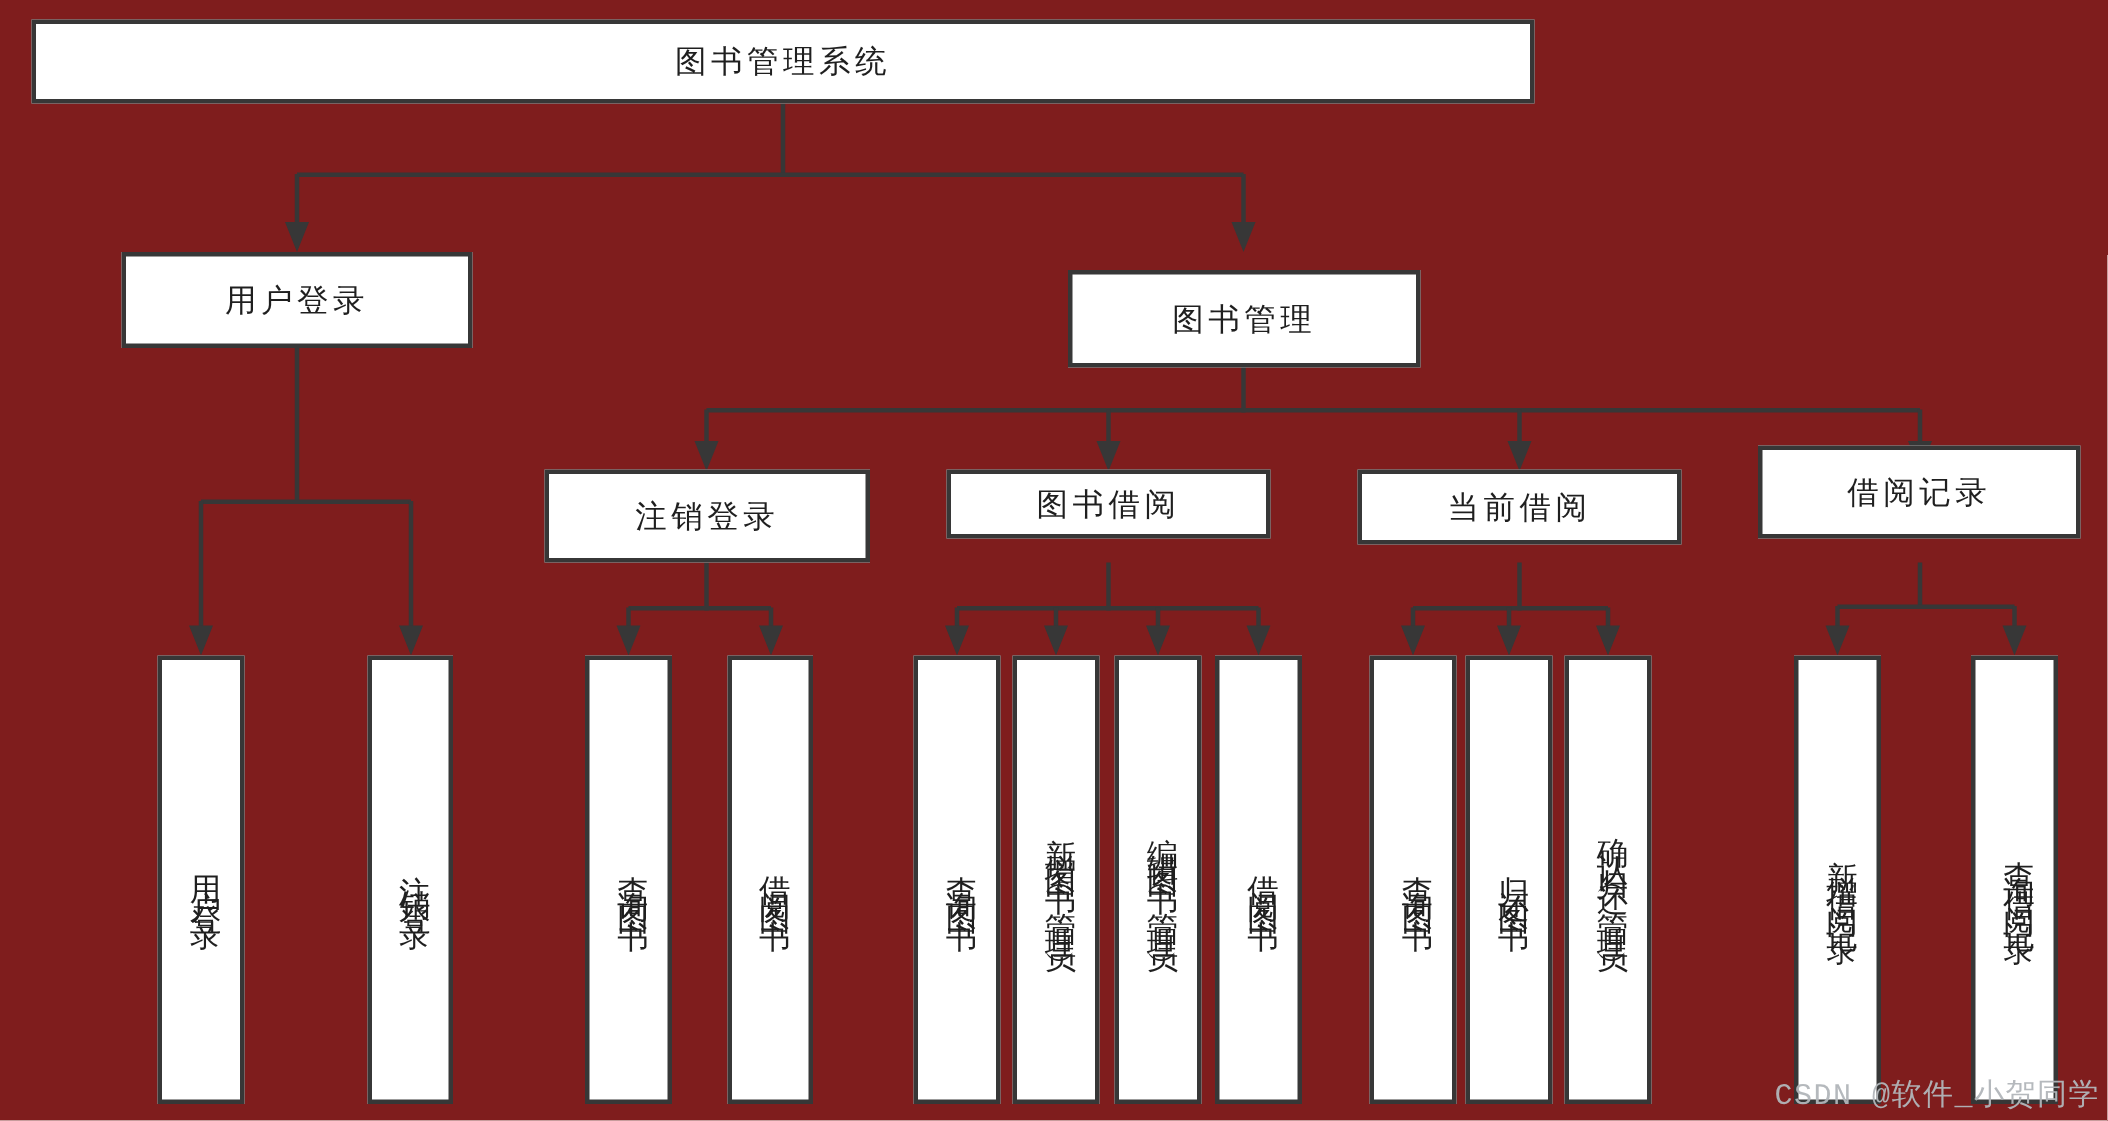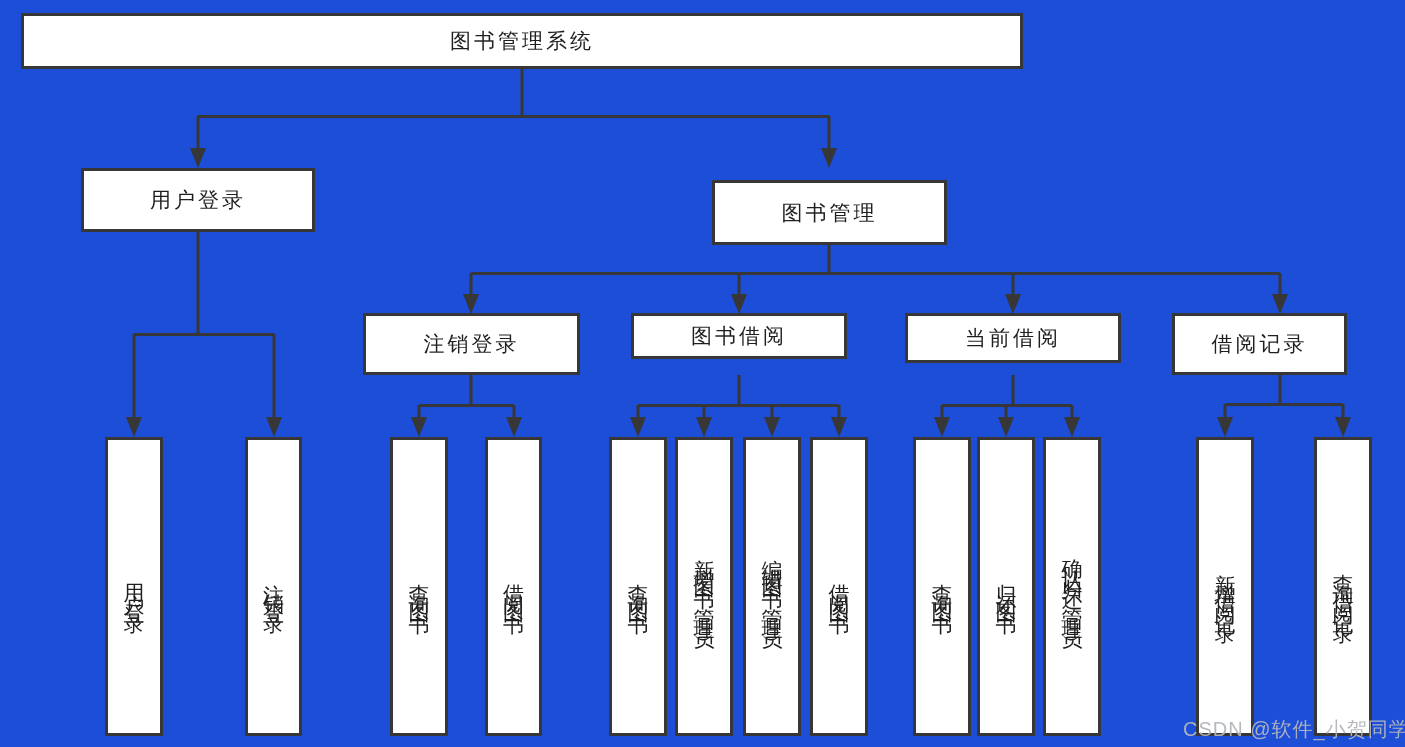--- a/index.html
+++ b/index.html
@@ -1,21 +1,21 @@
 <!DOCTYPE html>
 <html><head>
 <meta charset="utf-8">
 <style>
   html, body { margin: 0; padding: 0; background: #ffffff; }
   #canvas {
     position: relative;
     width: 1405px;
     height: 747px;
-    background: #1d4ed8;
-    font-family: Liberation Sans, sans-serif;
+    background: #7f1d1d;
+    font-family: Liberation Mono, monospace;
     color: #1f1f1f;
     overflow: hidden;
   }
   #wires {
     position: absolute;
     left: 0; top: 0;
     width: 1405px; height: 747px;
   }
   .node {
     position: absolute;
@@ -132,21 +132,21 @@
 
   <div class="node node-h" style="left:363px; top:313px; width:217px; height:62px;">
     <span>注销登录</span>
   </div>
   <div class="node node-h" style="left:631px; top:313px; width:216px; height:46px;">
     <span>图书借阅</span>
   </div>
   <div class="node node-h" style="left:905px; top:313px; width:216px; height:50px;">
     <span>当前借阅</span>
   </div>
-  <div class="node node-h" style="left:1172px; top:313px; width:175px; height:62px;">
+  <div class="node node-h" style="left:1172px; top:297px; width:215px; height:62px;">
     <span>借阅记录</span>
   </div>
 
   <div class="node node-v" style="left:105px; top:437px; width:58px; height:299px;">
     <span>用户登录</span>
   </div>
   <div class="node node-v" style="left:245px; top:437px; width:57px; height:299px;">
     <span>注销登录</span>
   </div>
 

